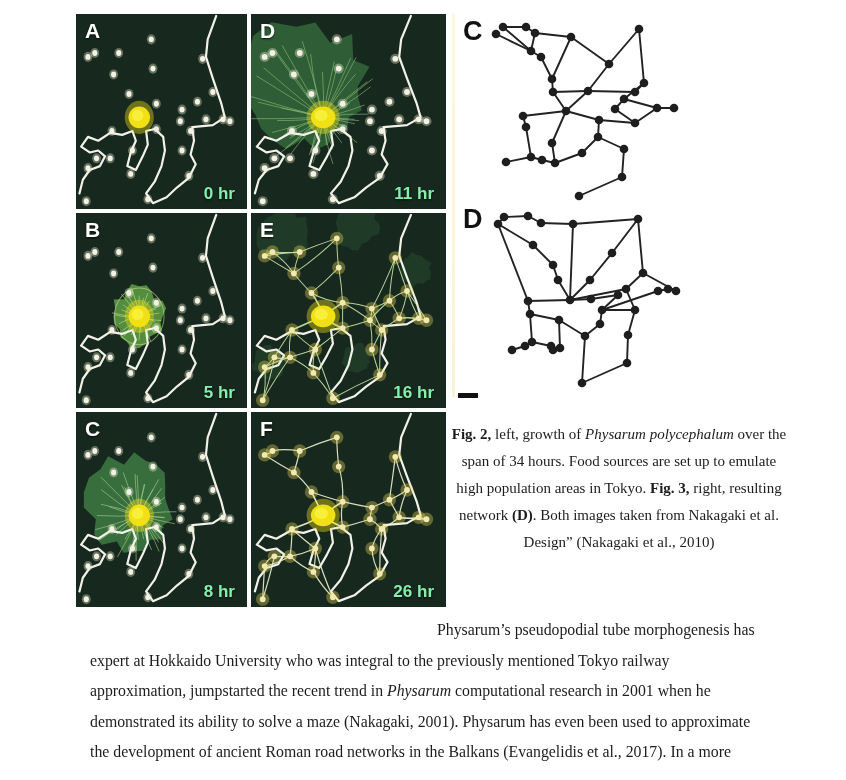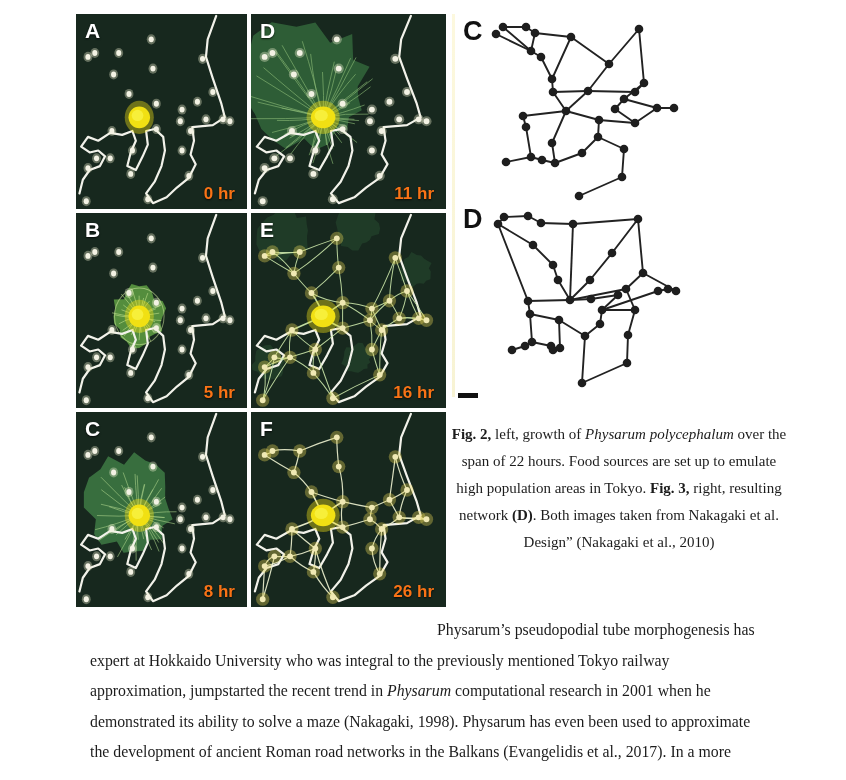--- a/index.html
+++ b/index.html
@@ -4,21 +4,21 @@
 <style>
   html,body{margin:0;padding:0;background:#fff;}
   .page{position:relative;width:846px;height:780px;background:#ffffff;overflow:hidden;
         font-family:"Liberation Serif","DejaVu Serif",serif;color:#1c1c1c;}
   #photoGrid{position:absolute;left:76px;top:14px;display:grid;
              grid-template-columns:171px 195px;grid-template-rows:195px 195px 195px;gap:4px;}
   .panel{position:relative;overflow:hidden;background:#17281e;}
   .panel-svg{position:absolute;left:0;top:0;width:100%;height:100%;display:block;}
   .panel-letter{position:absolute;left:9px;top:5px;color:#fff;
                 font:bold 21px "Liberation Sans",sans-serif;text-shadow:0 1px 2px rgba(0,0,0,.75);}
-  .panel-time{position:absolute;right:12px;bottom:5px;color:#f97316;
+  .panel-time{position:absolute;right:12px;bottom:5px;color:#86efac;
               font:bold 17px "Liberation Sans",sans-serif;text-shadow:0 1px 2px rgba(0,0,0,.75);}
   .graph{position:absolute;}
   #graphC{left:455px;top:10px;}
   #graphD{left:455px;top:200px;}
   .paper-edge{position:absolute;left:452px;top:14px;width:3px;height:383px;
               background:linear-gradient(#fcf7d8,#f6f1cc);opacity:.85;}
   .caption{position:absolute;left:433px;top:421px;width:372px;
            font-size:15px;line-height:26.9px;white-space:nowrap;text-align:center;}
   .bodytext{position:absolute;left:90px;top:615px;font-size:15.8px;line-height:30.6px;white-space:nowrap;}
   .b{font-weight:bold;} .i{font-style:italic;}
@@ -805,25 +805,25 @@
       <circle cx="96" cy="146" r="4.3" fill="#1e1e1e"></circle>
       <circle cx="98" cy="150" r="4.3" fill="#1e1e1e"></circle>
       <circle cx="105" cy="148" r="4.3" fill="#1e1e1e"></circle>
       <circle cx="172" cy="163" r="4.3" fill="#1e1e1e"></circle>
       <circle cx="127" cy="183" r="4.3" fill="#1e1e1e"></circle>
       <text x="8" y="28" fill="#111" font-family="&quot;Liberation Sans&quot;,sans-serif" font-size="27" font-weight="bold">D</text>
       <rect x="3" y="193" width="20" height="5" fill="#111"></rect>
     </svg>
   <div id="caption" class="caption">
       <div><span class="b ">Fig. 2,</span><span class=""> left, growth of </span><span class="i">Physarum polycephalum</span><span class=""> over the</span></div>
-      <div><span class="">span of 22 hours. Food sources are set up to emulate</span></div>
+      <div><span class="">span of 34 hours. Food sources are set up to emulate</span></div>
       <div><span class="">high population areas in Tokyo. </span><span class="b ">Fig. 3,</span><span class=""> right, resulting</span></div>
       <div><span class="">network </span><span class="b ">(D)</span><span class="">. Both images taken from Nakagaki et al.</span></div>
       <div><span class="">Design” (Nakagaki et al., 2010)</span></div>
     </div>
   <div id="bodyText" class="bodytext">
       <div class="indent"><span class="">Physarum’s pseudopodial tube morphogenesis has</span></div>
       <div><span class="">expert at Hokkaido University who was integral to the previously mentioned Tokyo railway</span></div>
       <div><span class="">approximation, jumpstarted the recent trend in </span><span class="i">Physarum</span><span class=""> computational research in 2001 when he</span></div>
-      <div><span class="">demonstrated its ability to solve a maze (Nakagaki, 1998). Physarum has even been used to approximate</span></div>
+      <div><span class="">demonstrated its ability to solve a maze (Nakagaki, 2001). Physarum has even been used to approximate</span></div>
       <div><span class="">the development of ancient Roman road networks in the Balkans (Evangelidis et al., 2017). In a more</span></div>
     </div>
 </div>
 
 </body></html>

